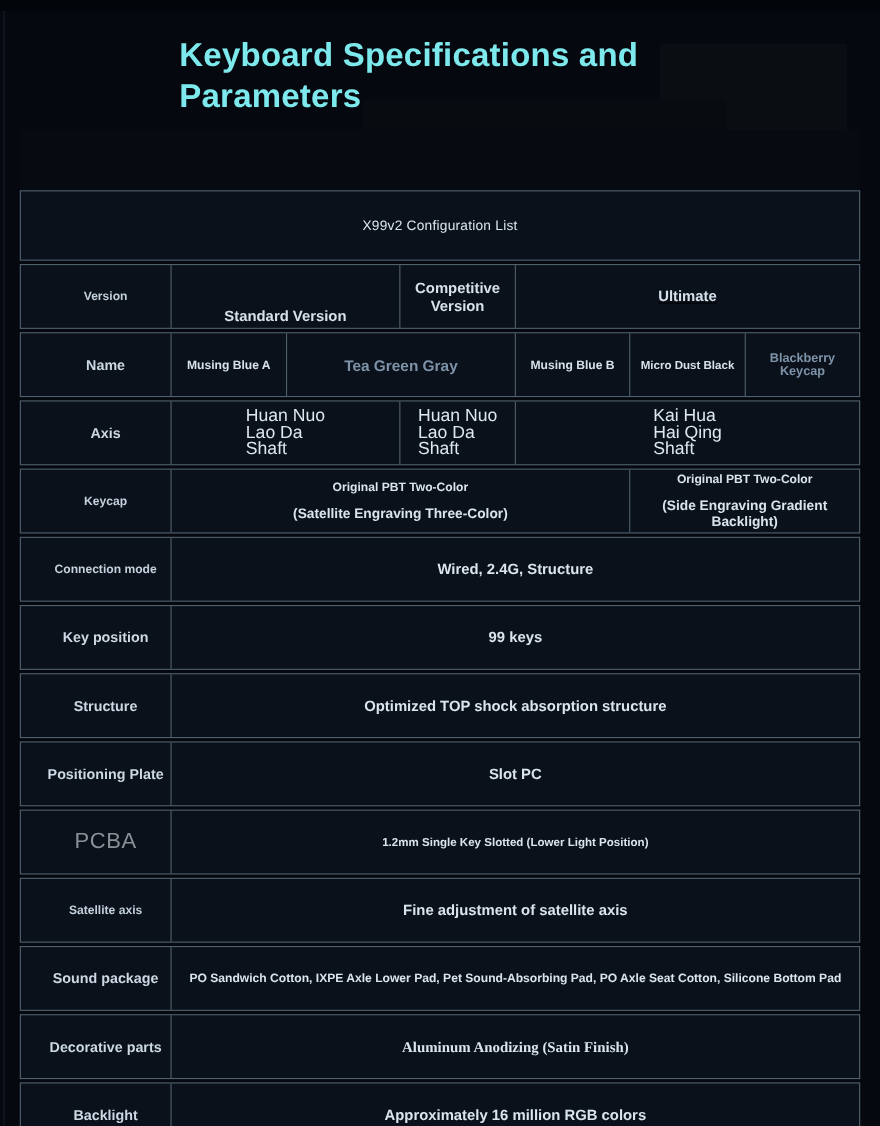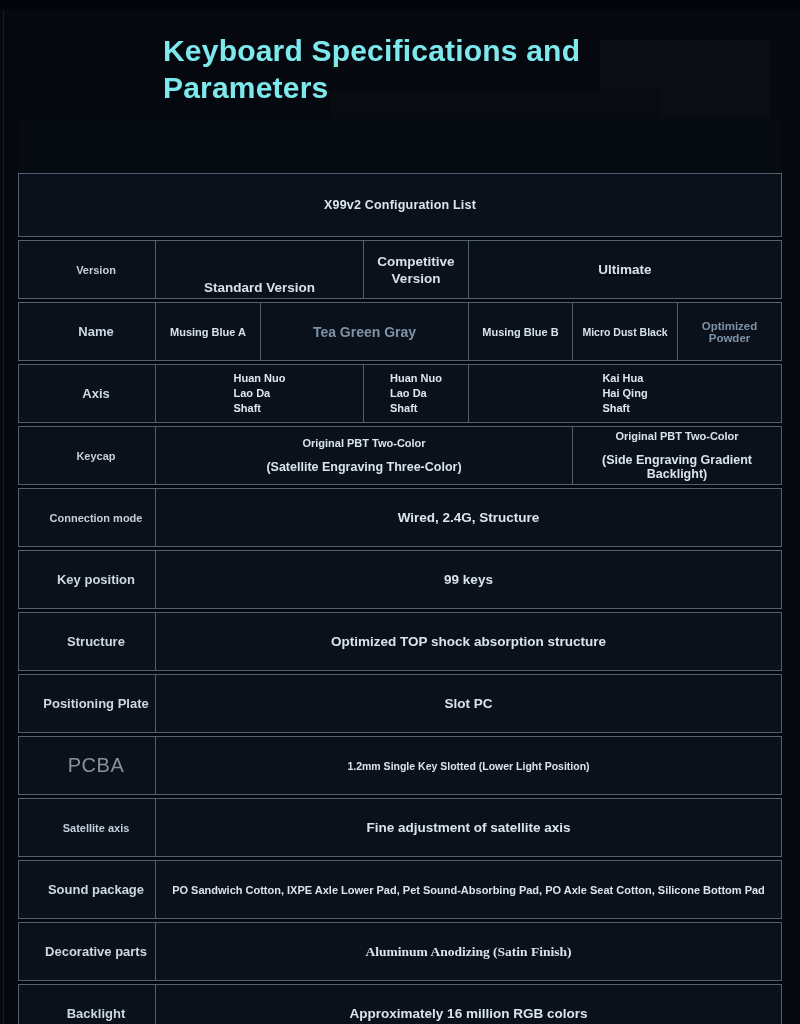--- a/index.html
+++ b/index.html
@@ -33,34 +33,34 @@
   .row.hdr{height:64px;}
   .cell{
     box-sizing:border-box;flex:0 0 auto;
     display:flex;flex-direction:column;align-items:center;justify-content:center;
     text-align:center;overflow:hidden;padding:2px 6px;
   }
   .cell + .cell{border-left:1px solid #51606d;}
   .cell.lbl{align-items:center;text-align:left;padding-left:24px;}
 
   
-  .v-head{font-size:12.5px;font-weight:700;color:#dbe5ee;letter-spacing:.2px;}
+  .v-head{font-size:12.5px;font-weight:400;color:#dbe5ee;letter-spacing:.2px;}
   .v-label-sm{font-size:11px;font-weight:600;color:#c3cfdc;}
   .v-label-md{font-size:13px;font-weight:700;color:#ccd8e4;}
   .v-label-lg{font-size:20px;font-weight:400;color:#8a9097;letter-spacing:.5px;}
   .v-ver{font-size:13.5px;font-weight:700;color:#d6e1eb;line-height:17px;}
   .v-name-sm{font-size:11px;font-weight:700;color:#d6e1eb;}
   .v-name-xs{font-size:10.5px;font-weight:700;color:#d6e1eb;}
   .v-muted{font-size:14px;font-weight:600;color:#7e93a9;}
   .v-muted-sm{font-size:11.5px;font-weight:600;color:#7e93a9;}
   .v-val{font-size:13.5px;font-weight:700;color:#d9e4ee;}
   .v-val-sm{font-size:11px;font-weight:700;color:#d9e4ee;}
   .v-val-xs{font-size:10.5px;font-weight:700;color:#d9e4ee;}
   .v-keycap2{font-size:12.5px;font-weight:700;color:#d9e4ee;}
-  .v-axis{font-size:11px;font-weight:700;color:#dce7f0;line-height:15px;}
+  .v-axis{font-size:16px;font-weight:400;color:#dce7f0;line-height:15px;}
 
   .lines-left{display:flex;flex-direction:column;align-items:flex-start;text-align:left;}
   .lines-stack{display:flex;flex-direction:column;align-items:center;gap:11px;}
 </style>
 </head>
 <body>
 
 <div class="canvas">
   <div class="edge-top"></div>
   <div class="edge-left"></div>
@@ -103,21 +103,21 @@
         <div class="cell" style="width: 208px;">
           <span class="v-muted">Tea Green Gray</span>
         </div>
         <div class="cell" style="width: 104px;">
           <span class="v-name-sm">Musing Blue B</span>
         </div>
         <div class="cell" style="width: 105px;">
           <span class="v-name-xs">Micro Dust Black</span>
         </div>
         <div class="cell" style="width: 104px;">
-          <span class="v-muted-sm">Optimized Powder</span>
+          <span class="v-muted-sm">Blackberry Keycap</span>
         </div>
       </div>
       <div class="row">
         <div class="cell lbl" style="width: 136px;">
           <span class="v-label-md">Axis</span>
         </div>
         <div class="cell" style="width: 208px;">
           <div class="lines-left">
             <div class="v-axis">Huan Nuo</div>
             <div class="v-axis">Lao Da</div>

